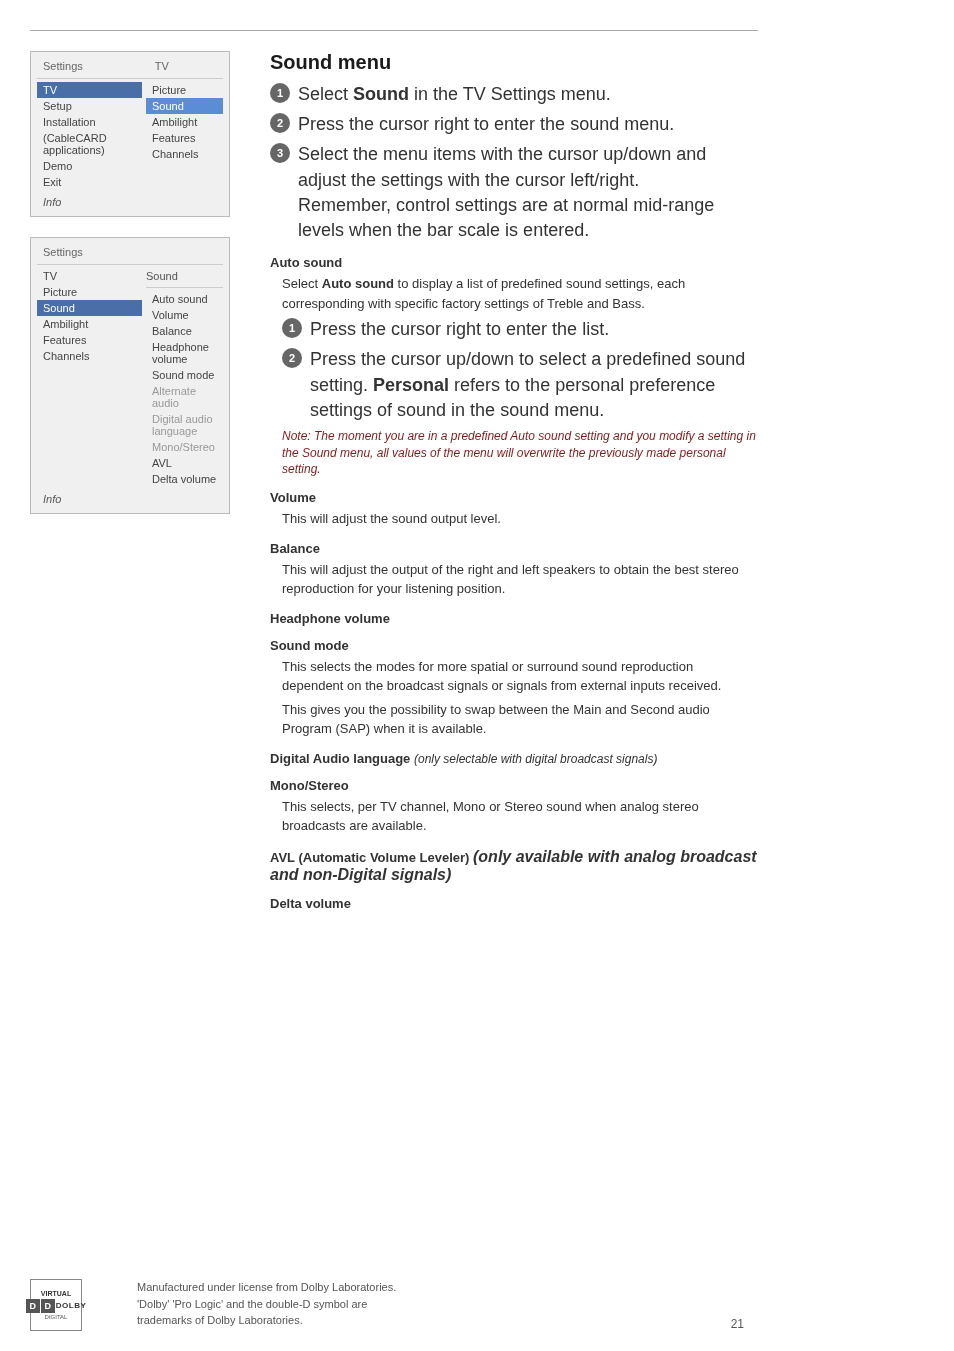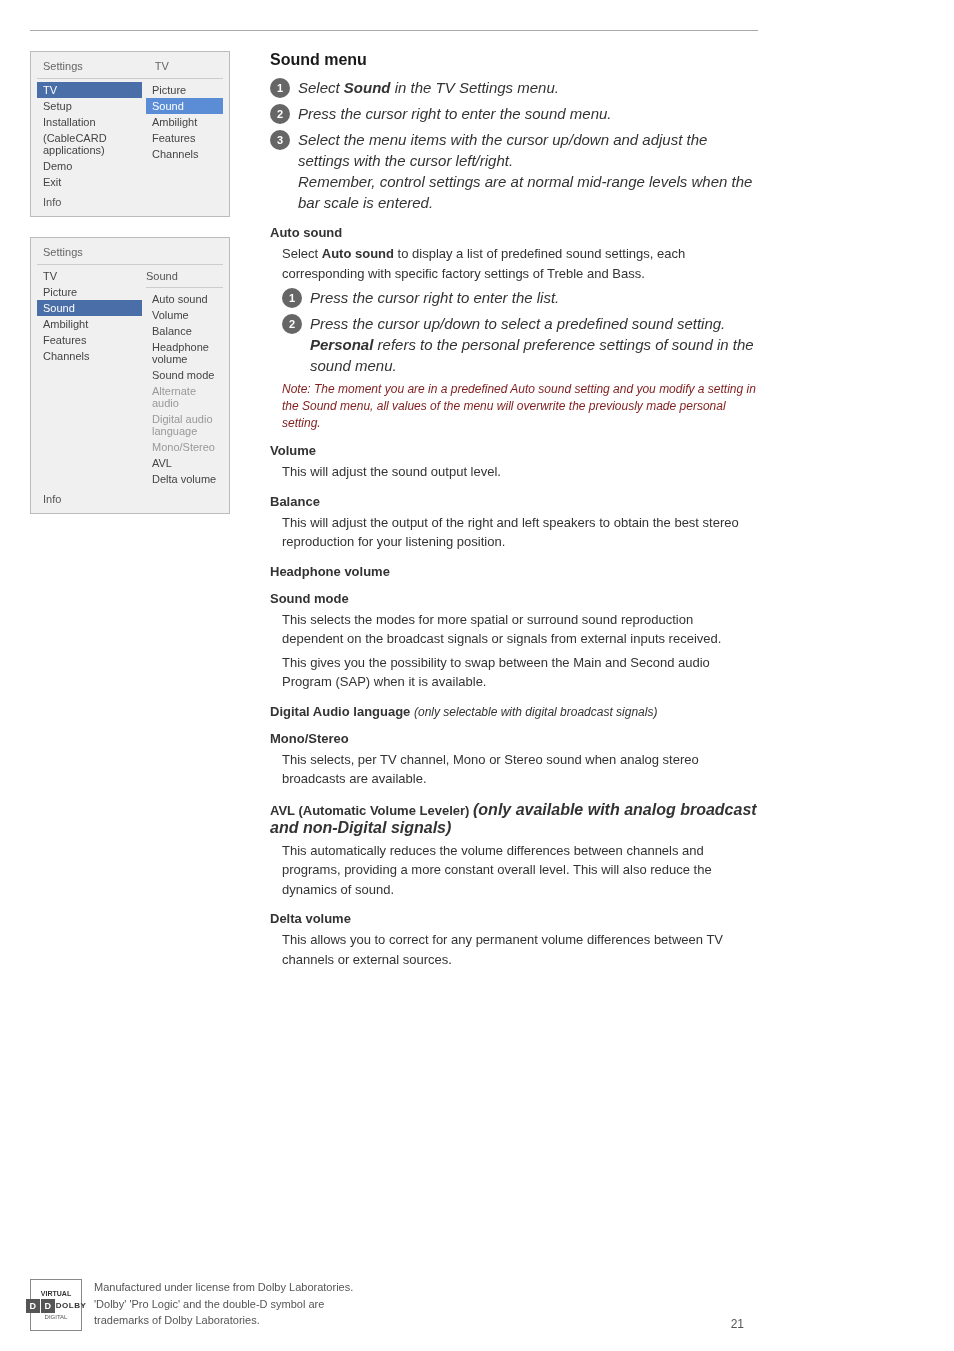--- a/index.html
+++ b/index.html
@@ -99,25 +99,26 @@
 
     .menu-item.dimmed {
       color: #999;
     }
 
     .menu-info {
       margin-top: 4px;
       padding: 2px 6px;
       font-size: 11px;
       color: #555;
+      font-style: italic;
     }
 
     
     .section-title {
-      font-size: 16px;
+      font-size: 20px;
       font-weight: bold;
       color: #1a1a1a;
       margin-bottom: 8px;
     }
 
     .step-item {
       display: flex;
       align-items: flex-start;
       margin-bottom: 5px;
       font-size: 13px;
@@ -133,23 +134,22 @@
       font-weight: bold;
       display: flex;
       align-items: center;
       justify-content: center;
       flex-shrink: 0;
       margin-right: 8px;
       margin-top: 1px;
     }
 
     .step-text {
-      font-size: 15px;
+      font-size: 18px;
       line-height: 1.4;
-      font-style: italic;
     }
 
     .step-text b {
       font-weight: bold;
     }
 
     .subsection-title {
       font-size: 13px;
       font-weight: bold;
       margin-top: 12px;
@@ -237,20 +237,21 @@
     .dolby-logo-bottom {
       font-size: 6px;
       color: #555;
       text-align: center;
     }
 
     .footer-text {
       font-size: 11px;
       color: #555;
       line-height: 1.5;
+      margin-left: 43px;
     }
 
     .page-number {
       position: absolute;
       bottom: 20px;
       right: 44px;
       font-size: 12px;
       color: #555;
     }
 
@@ -380,24 +381,22 @@
       <div class="body-text indented">This selects the modes for more spatial or surround sound reproduction dependent on the broadcast signals or signals from external inputs received.</div>
 
       <div class="body-text indented">This gives you the possibility to swap between the Main and Second audio Program (SAP) when it is available.</div>
 
       <div class="subsection-title"><b>Digital Audio language</b> <span style="font-weight:normal; font-style:italic; font-size:12px;">(only selectable with digital broadcast signals)</span></div>
 
       <div class="subsection-title">Mono/Stereo</div>
       <div class="body-text indented">This selects, per TV channel, Mono or Stereo sound when analog stereo broadcasts are available.</div>
 
       <div class="subsection-title"><b>AVL (Automatic Volume Leveler)</b> <span style="font-weight:bold; font-style:italic; font-size:16px;">(only available with analog broadcast and non-Digital signals)</span></div>
-      <div class="body-text indented">This automatically reduces the volume differences between channels and programs, providing a more constant overall level. This will also reduce the dynamics of sound.</div>
 
       <div class="subsection-title">Delta volume</div>
-      <div class="body-text indented">This allows you to correct for any permanent volume differences between TV channels or external sources.</div>
 
     </div>
   </div>
 
   <div class="footer">
     <div class="dolby-logo">
       <div class="dolby-logo-top">VIRTUAL</div>
       <div class="dolby-logo-middle">
         <div class="dolby-d">D</div>
         <div class="dolby-d">D</div>

